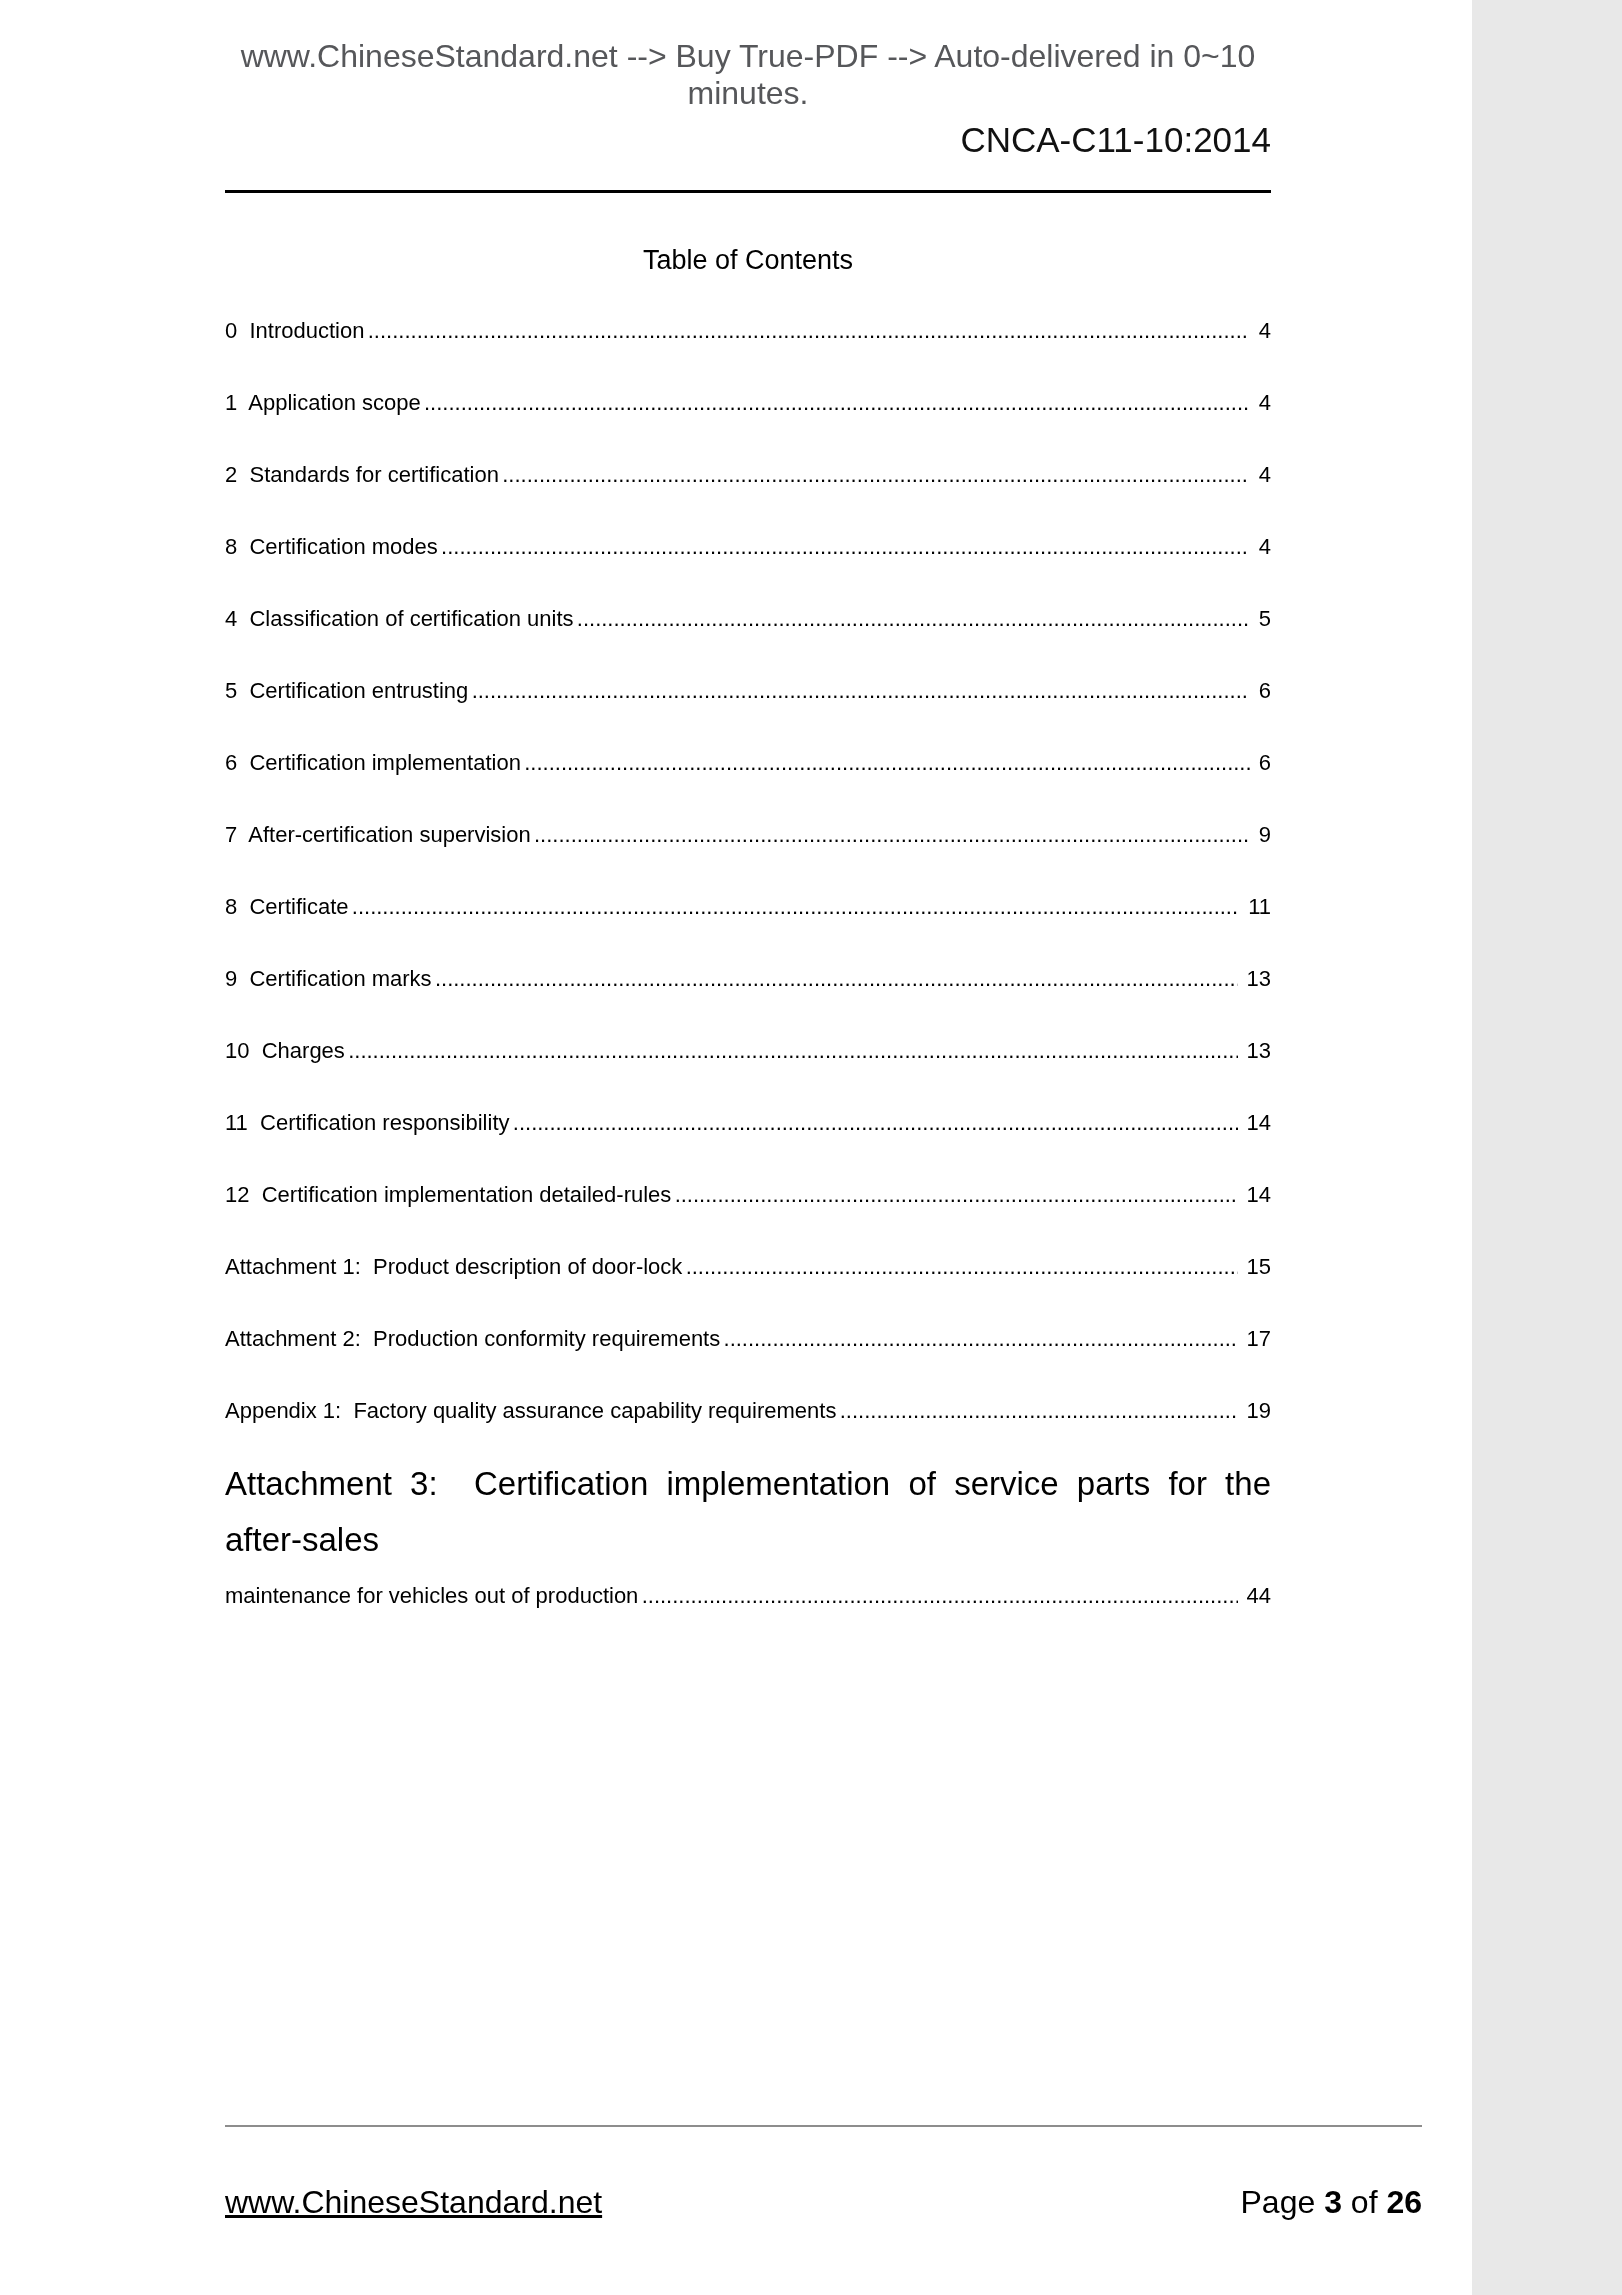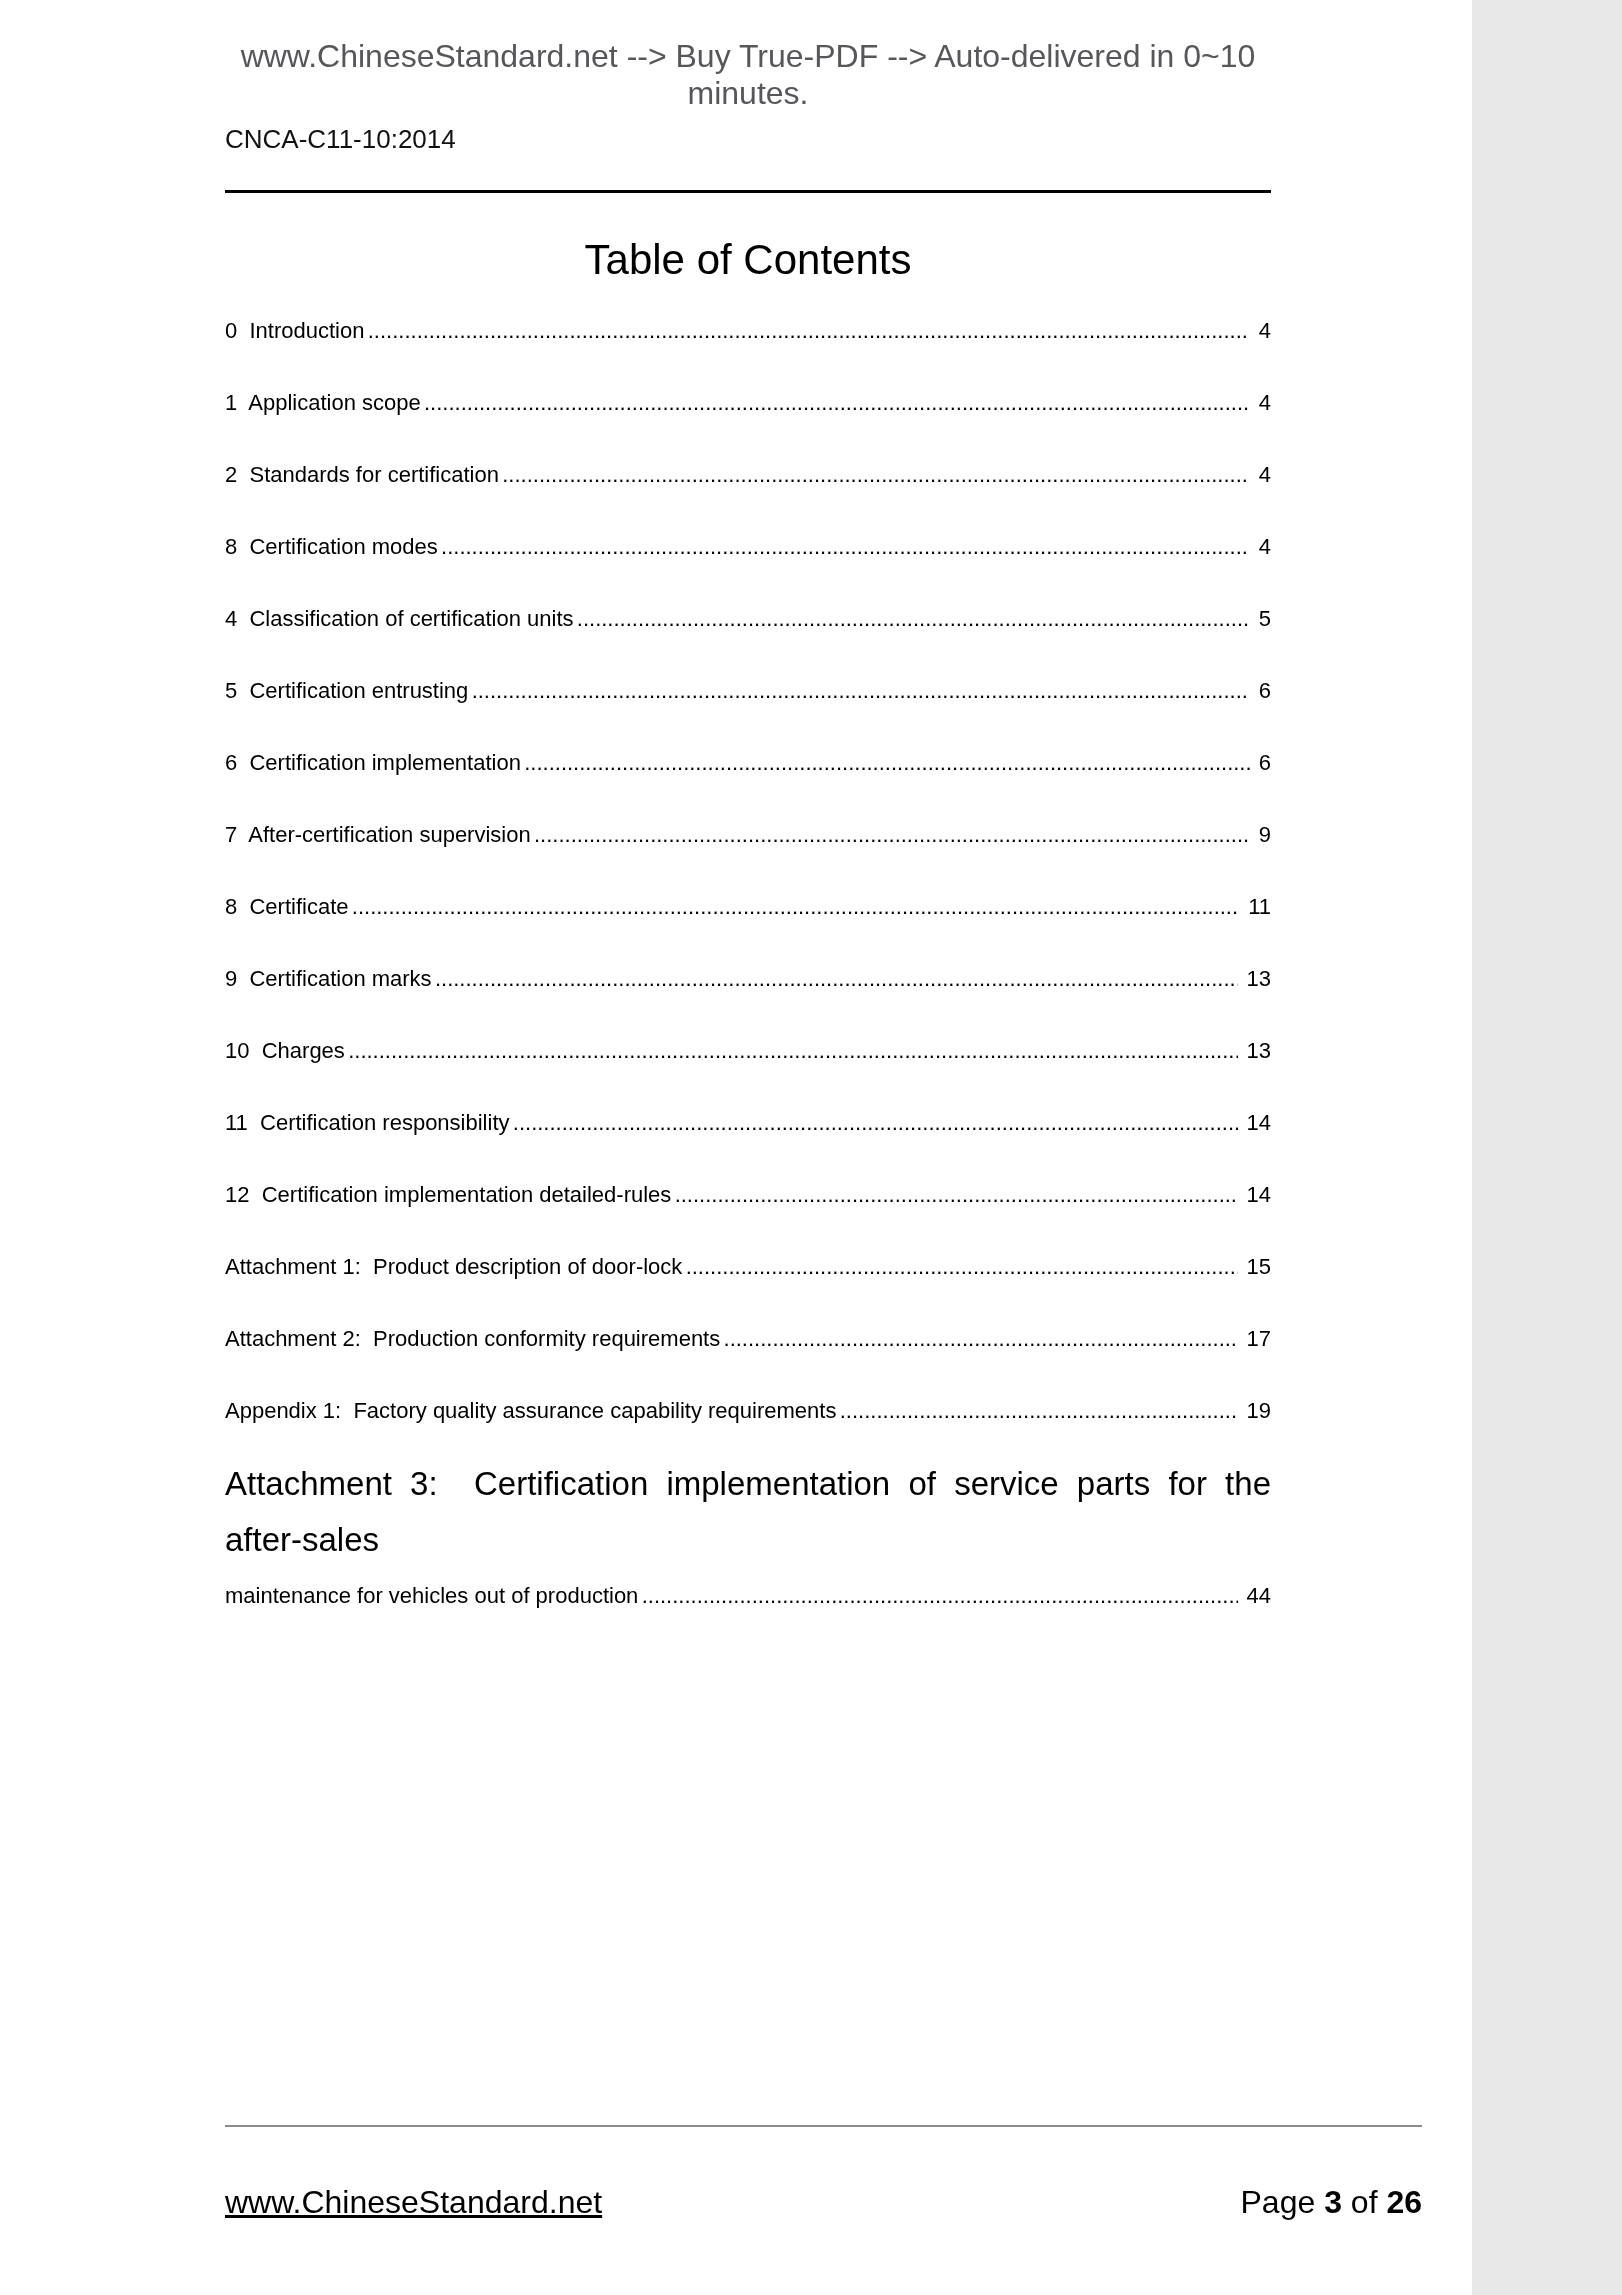--- a/index.html
+++ b/index.html
@@ -14,34 +14,34 @@
   .content{margin:0 201px 0 225px;}
   .promo{
     padding-top:38px;
     text-align:center;
     color:#56575a;
     font-size:32px;
     line-height:37px;
   }
   .doc-number{
     margin-top:10px;
-    text-align:left;
-    font-size:26px;
+    text-align:right;
+    font-size:35px;
     line-height:35px;
     color:#111;
   }
   .header-rule{
     margin-top:33px;
     height:0;
     border-top:3.3px solid #000;
   }
   .title{
     margin:43px 0 0 0;
     text-align:center;
-    font-size:42px;
+    font-size:27px;
     line-height:48px;
     font-weight:400;
   }
   #toc-list{margin-top:20px;}
   .toc-row{
     display:flex;
     align-items:baseline;
     font-size:22px;
     line-height:53px;
     margin-bottom:19px;

